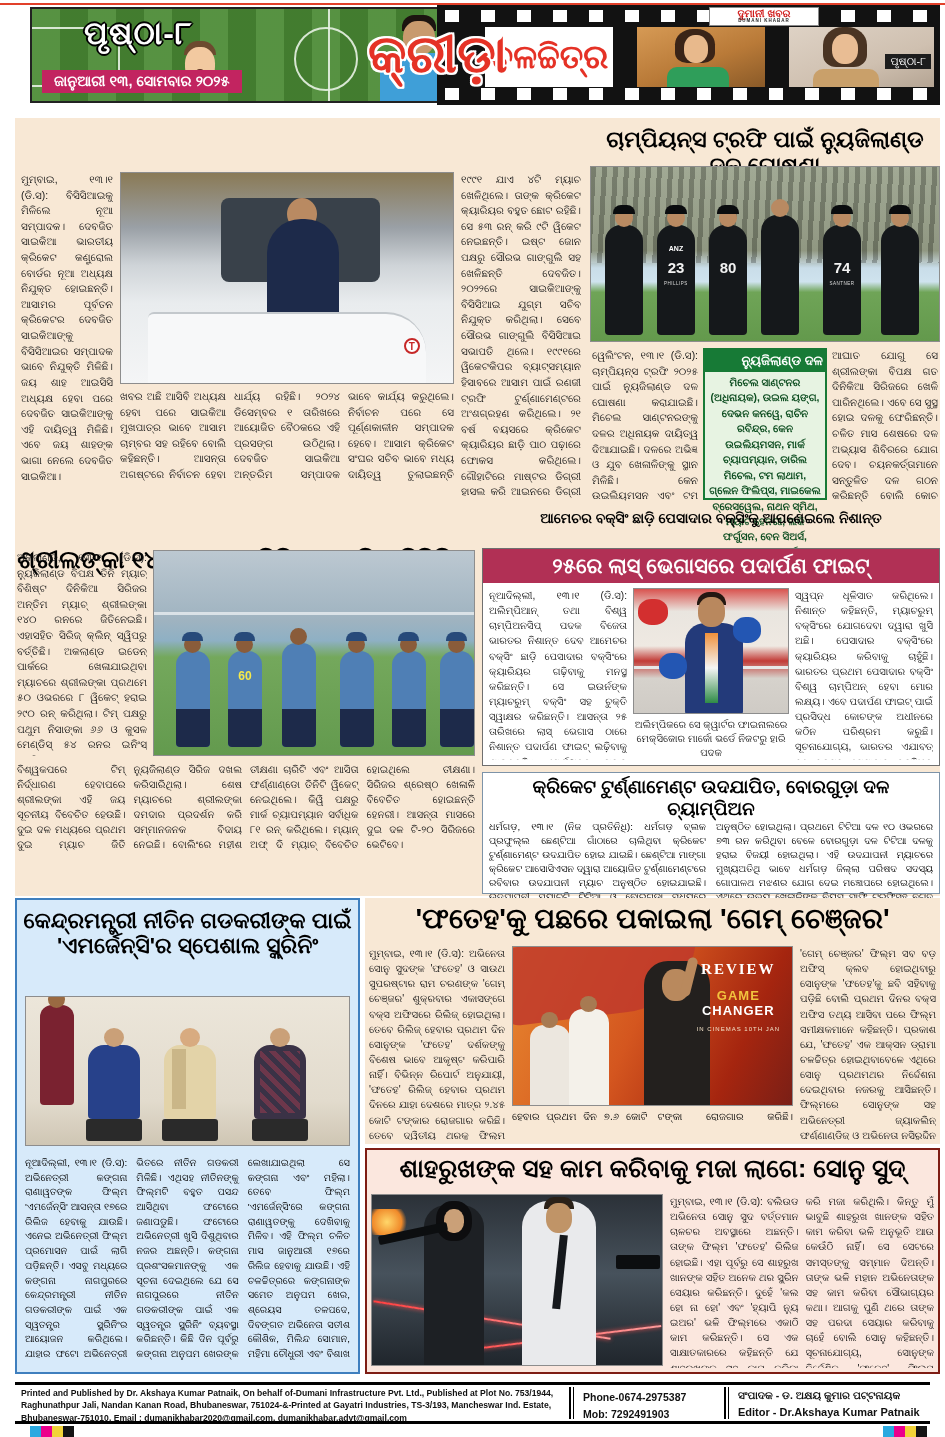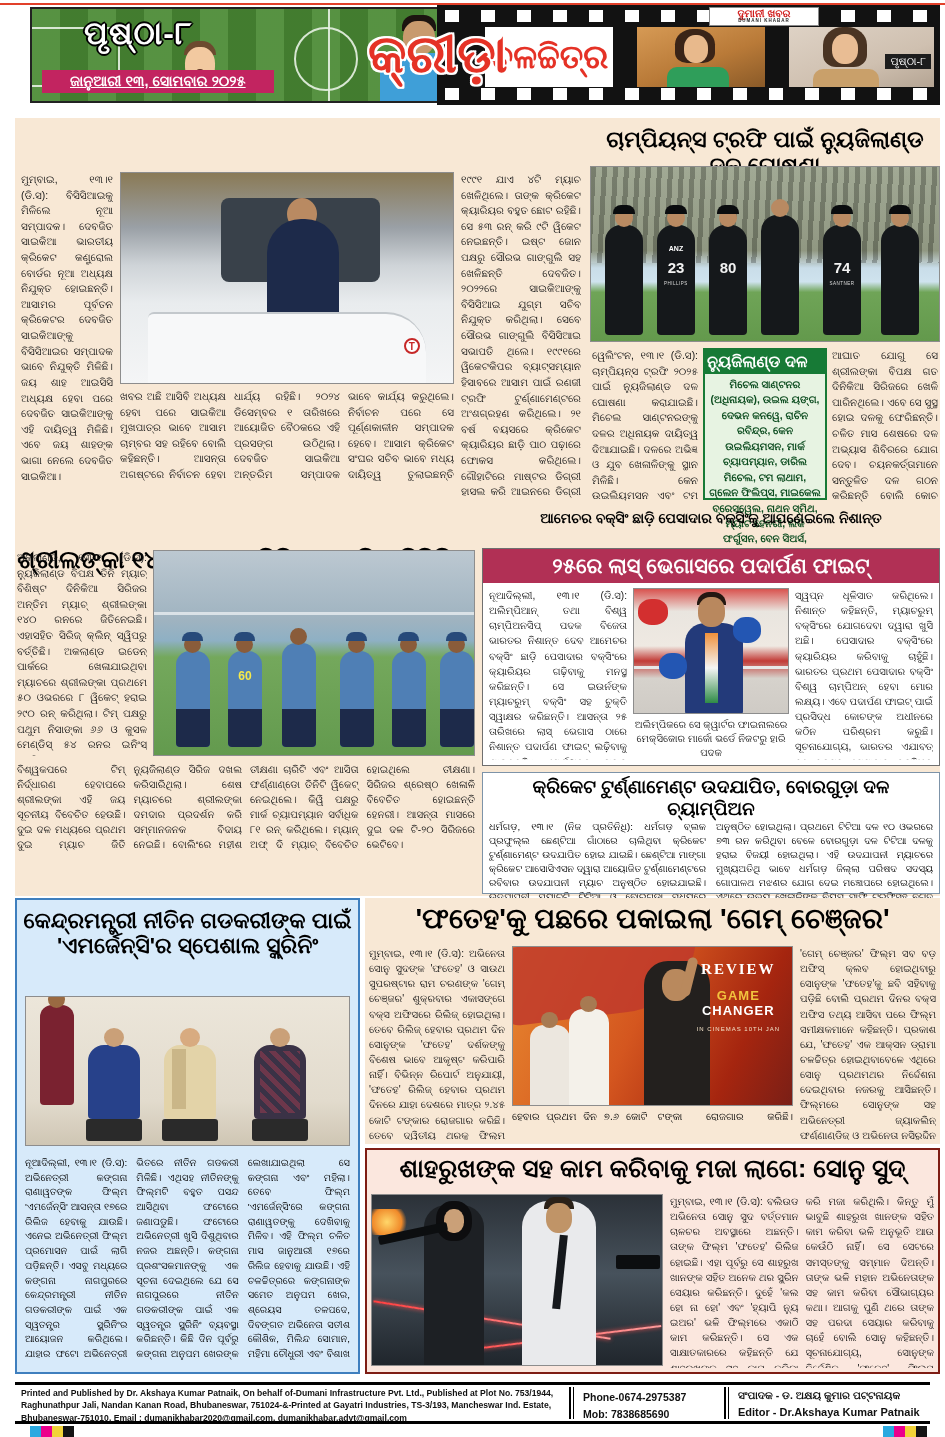--- a/index.html
+++ b/index.html
@@ -18,21 +18,21 @@
   .mast-page-label { position:absolute; left:52px; top:6px; font-size:32px; font-weight:bold; color:#fff; letter-spacing:1px;
     text-shadow:-2px 0 #000,2px 0 #000,0 -2px #000,0 2px #000,-1px -1px #000,1px 1px #000,1px -1px #000,-1px 1px #000; }
   .zuck { position:absolute; left:150px; top:32px; width:36px; height:44px; }
   .zuck-hair { position:absolute; left:2px; top:0; width:32px; height:14px; background:#6c4a2f; border-radius:14px 14px 0 0; }
   .zuck-face { position:absolute; left:3px; top:6px; width:30px; height:36px; background:#f2c9a0; border-radius:45%; }
   .zuck-mouth { position:absolute; left:13px; top:28px; width:10px; height:9px; background:#5a2c22; border-radius:50%; }
   .sachin { position:absolute; right:2px; top:4px; width:92px; height:90px; }
   .sachin-hair { position:absolute; right:30px; top:2px; width:34px; height:16px; background:#1c1410; border-radius:12px 12px 0 0; }
   .sachin-face { position:absolute; right:31px; top:8px; width:32px; height:34px; background:#c89a6e; border-radius:45%; }
   .sachin-shirt { position:absolute; right:8px; top:40px; width:78px; height:50px; background:#3f9fd8; border-radius:12px 12px 0 0; }
-  .mast-date { position:absolute; left:10px; bottom:8px; background:#c22460; color:#fff; font-size:14.5px; font-weight:bold; padding:3px 28px;text-decoration:underline; }
+  .mast-date { position:absolute; left:10px; bottom:8px; background:#c22460; color:#fff; font-size:14.5px; font-weight:bold; padding:3px 12px; }
   .kriida { position:absolute; left:368px; top:24px; z-index:6; font-size:52px; font-weight:800; color:#e53226;
     text-shadow:-2px 0 #fff,2px 0 #fff,0 -2px #fff,0 2px #fff,-2px -2px #fff,2px 2px #fff,2px -2px #fff,-2px 2px #fff; }
 
   .filmstrip { position:absolute; left:437px; top:5px; width:503px; height:100px; background:#121212; }
   .sprockets { position:absolute; left:8px; right:8px; height:12px; background:repeating-linear-gradient(90deg,#fff 0 14px,#121212 14px 36px); }
   .sprockets.top { top:5px; } .sprockets.bottom { bottom:5px; }
   .frame { position:absolute; top:22px; height:60px; background:#fff; overflow:hidden; }
   .frame-title { left:48px; width:128px; display:flex; align-items:center; justify-content:center; }
   .frame-title span { color:#e53226; font-size:33px; font-weight:800; }
   .frame-actress1 { left:200px; width:128px; background:linear-gradient(160deg,#d69a55 0%,#b97a38 55%,#8a5a28 100%); }
@@ -78,21 +78,21 @@
   .nz-player { position:absolute; bottom:6px; width:38px; height:110px; background:#15181b; border-radius:16px 16px 4px 4px; }
   .nz-player .head { position:absolute; left:10px; top:-16px; width:18px; height:18px; background:#b98a62; border-radius:50%; }
   .nz-player .cap { position:absolute; left:8px; top:-20px; width:22px; height:9px; background:#0a0c0e; border-radius:8px 8px 0 0; }
   .nz-num { position:absolute; left:0; right:0; top:34px; color:#f2f2f2; font-size:15px; font-weight:bold; text-align:center; }
   .nz-name { position:absolute; left:0; right:0; top:56px; color:#ddd; font-size:4.5px; text-align:center; letter-spacing:.5px; }
   .nz-sponsor { position:absolute; left:0; right:0; top:20px; color:#fff; font-size:7px; font-weight:bold; text-align:center; }
   .nz-p1{left:14px;} .nz-p2{left:66px;} .nz-p3{left:118px;} .nz-p4{left:170px; height:120px;} .nz-p5{left:232px;} .nz-p6{left:290px;}
   .a2-lower { position:absolute; left:2px; right:2px; top:230px; bottom:2px; display:flex; gap:5px; }
   .a2-colL, .a2-colR { flex:1; }
   .nz-box { width:124px; border:2px solid #177a36; background:#e7f3e2; height:152px; }
-  .nz-box-title { background:#177a36; color:#fff; font-size:16px; font-weight:bold; text-align:left; padding:3px 2px; }
+  .nz-box-title { background:#177a36; color:#fff; font-size:13px; font-weight:bold; text-align:right; padding:3px 2px; }
   .nz-box-body { font-size:10.3px; line-height:1.5; text-align:center; color:#0d4d20; padding:3px 4px; font-weight:bold; }
 
   .a3 { position:absolute; left:0; top:390px; width:462px; height:388px; }
   .a3 h2 { font-size:24.5px; padding-top:3px;margin-top:35px; }
   .a3-row { position:absolute; left:2px; top:42px; width:458px; height:206px; display:flex; gap:6px; }
   .a3-colL { width:130px; height:206px; }
   .photo-sl { flex:1; height:206px; background:linear-gradient(180deg,#bcc8d1 0%,#9fb3c0 34%,#8eb0c4 44%,#74a85c 52%,#639a4e 100%); }
   .sl-rail { position:absolute; left:0; top:30%; width:100%; height:3px; background:#e8edf0; opacity:.8; }
   .sl-player { position:absolute; bottom:8px; width:34px; height:96px; background:#4f7fb5; border-radius:14px 14px 4px 4px; }
   .sl-player:after { content:""; position:absolute; left:0; bottom:0; width:100%; height:38px; background:#1d2a4a; border-radius:0 0 4px 4px; }
@@ -449,21 +449,21 @@
       <div class="col sonu-col">କରି ମଜା କରିଥିଲି। କିନ୍ତୁ ମୁଁ ଭାବୁଛି ଶାହରୁଖ ଖାନଙ୍କ ସହିତ କାମ କରିବା ଭଳି ଅନୁଭୂତି ଆଉ କେଉଁଠି ନାହିଁ। ସେ ସେଟରେ ସମସ୍ତଙ୍କୁ ସମ୍ମାନ ଦିଅନ୍ତି। ତାଙ୍କ ଭଳି ମହାନ ଅଭିନେତାଙ୍କ ସହ କାମ କରିବା ସୌଭାଗ୍ୟର କଥା। ଆଗକୁ ପୁଣି ଥରେ ତାଙ୍କ ସହ ପରଦା ସେୟାର କରିବାକୁ ଚାହେଁ ବୋଲି ସୋନୁ କହିଛନ୍ତି। ସୂଚନାଯୋଗ୍ୟ, ସୋନୁଙ୍କ ନିର୍ଦ୍ଦେଶିତ 'ଫତେହ' ଫିଲ୍ମ ବର୍ତ୍ତମାନ ହଲରେ ଚାଲିଛି। ଏଥିରେ ଜ୍ୟାକଲିନ୍ ଫର୍ଣ୍ଣାଣ୍ଡିଜ୍ ମୁଖ୍ୟ ଭୂମିକାରେ ଅଛନ୍ତି।</div>
     </div>
   </section>
 
   <footer class="footer">
     <div class="f-imprint">Printed and Published by Dr. Akshaya Kumar Patnaik, On behalf of-Dumani Infrastructure Pvt. Ltd., Published at Plot No. 753/1944, Raghunathpur Jali, Nandan Kanan Road, Bhubaneswar, 751024-&amp;-Printed at Gayatri Industries, TS-3/193, Mancheswar Ind. Estate, Bhubaneswar-751010, Email : dumanikhabar2020@gmail.com, dumanikhabar.advt@gmail.com</div>
     <div class="vsep"></div>
     <div class="vsep"></div>
     <div class="f-phone">
       <div>Phone-0674-2975387</div>
-      <div>Mob: 7838685690</div>
+      <div>Mob: 7292491903</div>
     </div>
     <div class="vsep"></div>
     <div class="vsep"></div>
     <div class="f-editor">
       <div class="f-ed-od">ସଂପାଦକ - ଡ. ଅକ୍ଷୟ କୁମାର ପଟ୍ଟନାୟକ</div>
       <div class="f-ed-en">Editor - Dr.Akshaya Kumar Patnaik</div>
     </div>
   </footer>
 
   <div class="cmyk cmyk-left">

